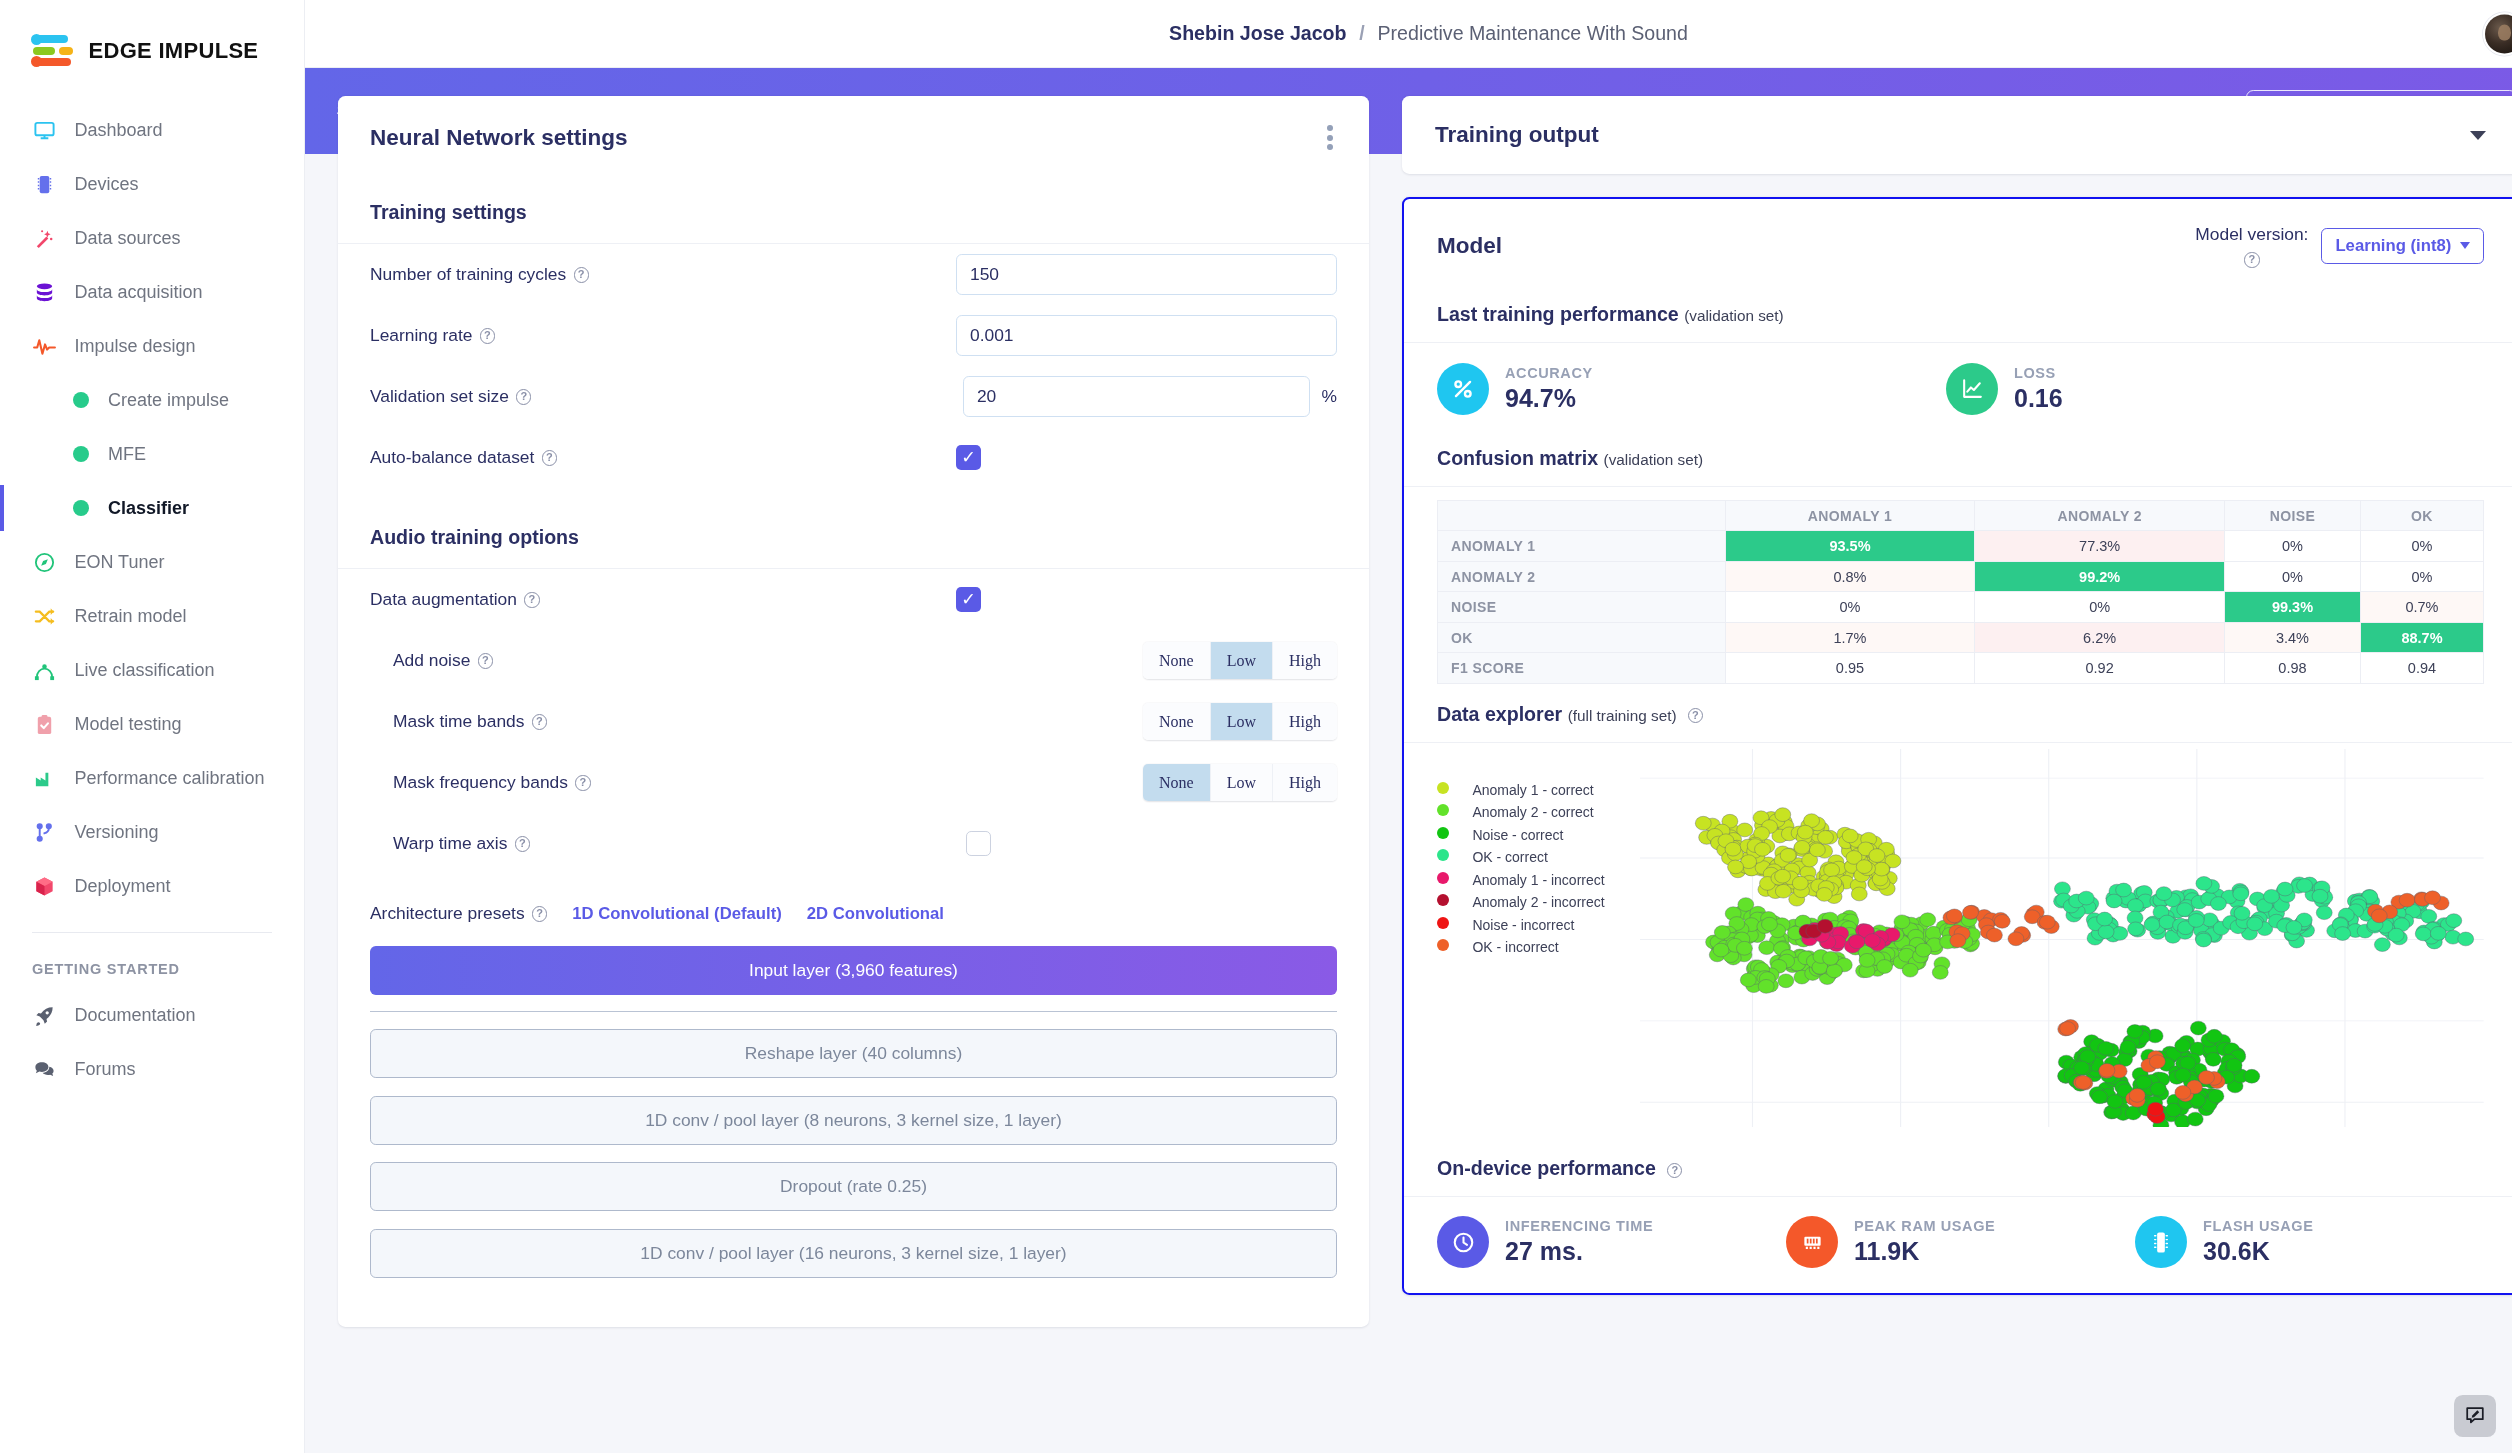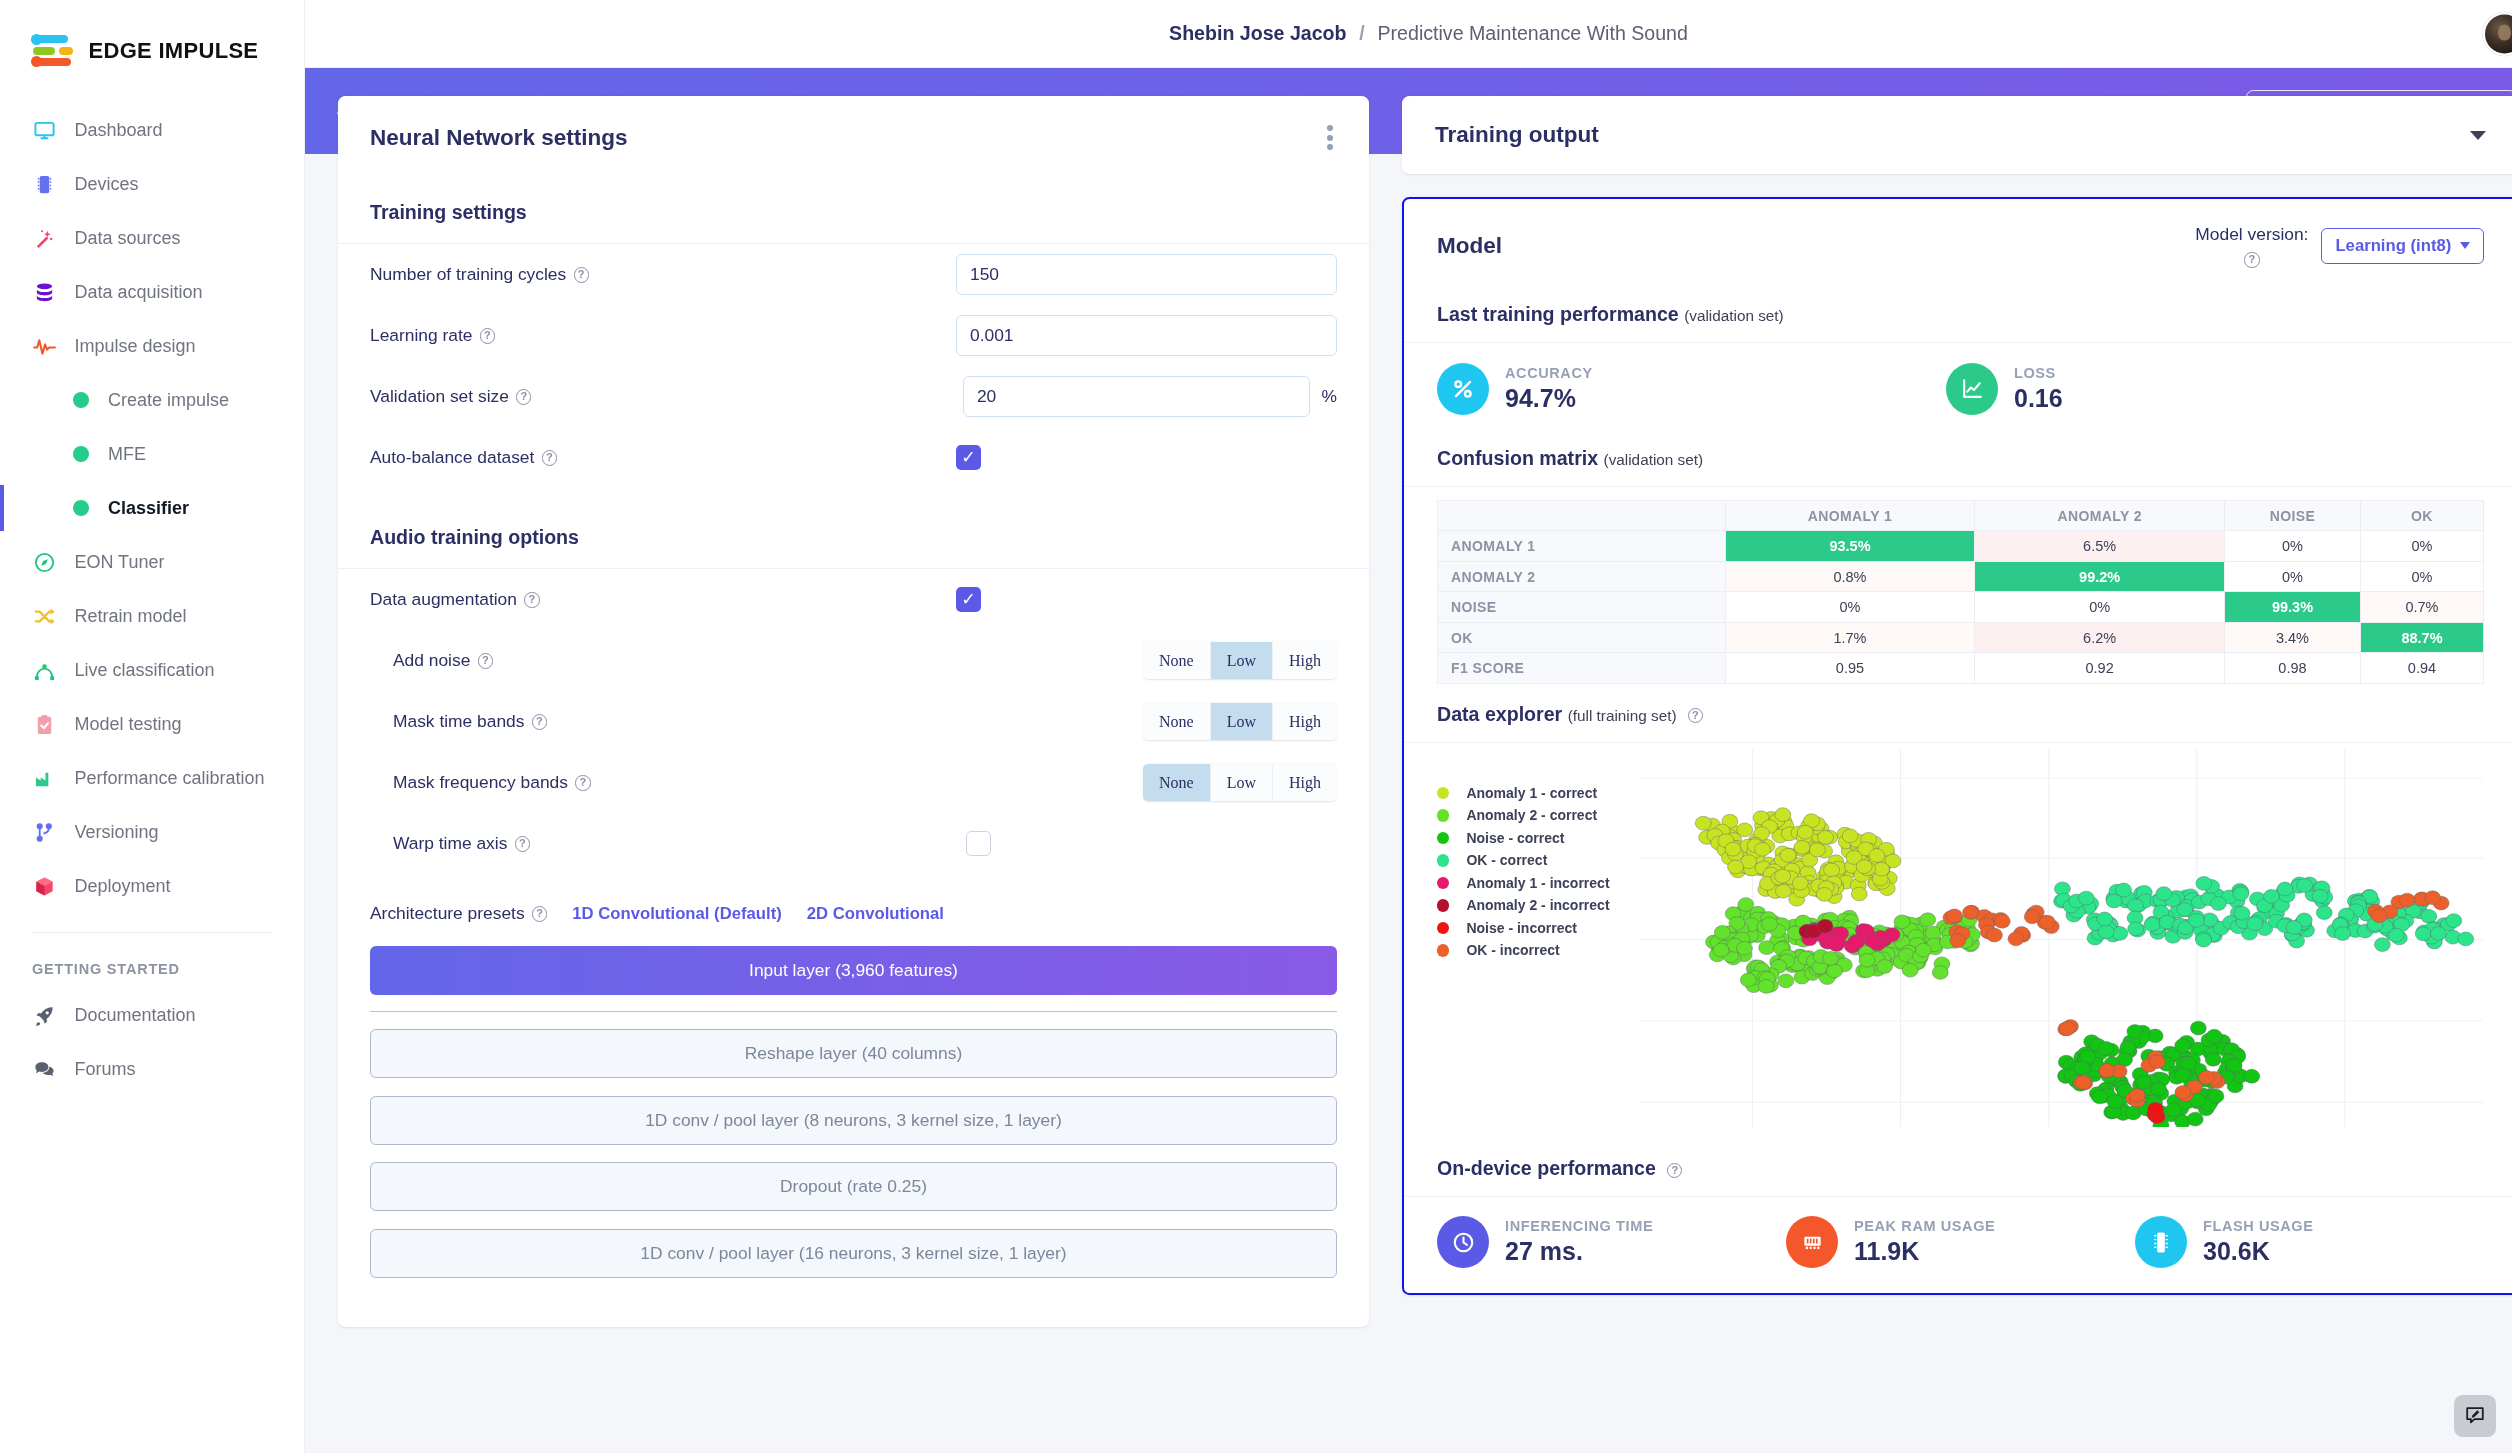--- a/index.html
+++ b/index.html
@@ -169,21 +169,21 @@
   }
   table.cm th { background:#f7f9fc; color:#8d93a3; font-weight:700; letter-spacing:0.4px; font-size:14px;}
   table.cm td.rowhead { background:#f7f9fc; text-align:left; padding-left: 13px; color:#8d93a3; font-weight:700; letter-spacing:0.4px; font-size:14px;}
   table.cm td.diag { background:#2cca8a; color:#fff; font-weight:700; }
   table.cm td.warm { background:#fdf0f1; }
   table.cm td.warm2 { background:#fef8f6; }
 
   
   .de-body { padding: 5.8px 33px 11.6px; display:flex; gap: 7.3px; }
   .de-legend { width: 196px; flex: 0 0 196px; padding-top: 33px; }
-  .de-legend .li { display:flex; align-items:center; gap: 17px; height: 22.5px; font-weight: bold; }
+  .de-legend .li { display:flex; gap: 23px; height: 22.5px; }
   .de-legend .sw { width: 12.4px; height: 12.4px; border-radius:50%; flex:0 0 12.4px; }
   .de-legend .lt { font-size: 14px; color:#3d4158; white-space:nowrap; }
   .de-plot { flex:1; height: 378px; position: relative; }
   .de-plot svg { display:block; width: 100%; height: 100%; }
 
   
   .od-metrics { display:flex; padding: 19px 33px 25px; }
   .od-metrics .metric { width: 349px; }
 
   
@@ -625,21 +625,21 @@
                     <th>ANOMALY 1</th>
                     <th>ANOMALY 2</th>
                     <th>NOISE</th>
                     <th>OK</th>
                   </tr>
                 </thead>
               <tbody id="cm-body">
                   <tr>
                     <td class="rowhead">ANOMALY 1</td>
                     <td class="diag">93.5%</td>
-                    <td class="warm">6.5%</td>
+                    <td class="warm">77.3%</td>
                     <td>0%</td>
                     <td>0%</td>
                   </tr>
                   <tr>
                     <td class="rowhead">ANOMALY 2</td>
                     <td class="warm2">0.8%</td>
                     <td class="diag">99.2%</td>
                     <td>0%</td>
                     <td>0%</td>
                   </tr>

